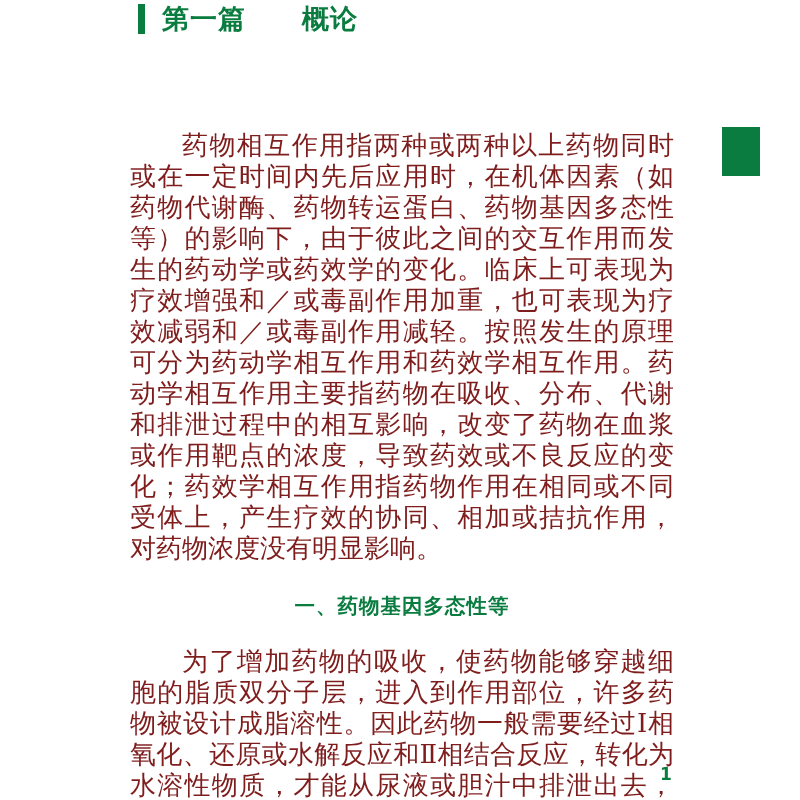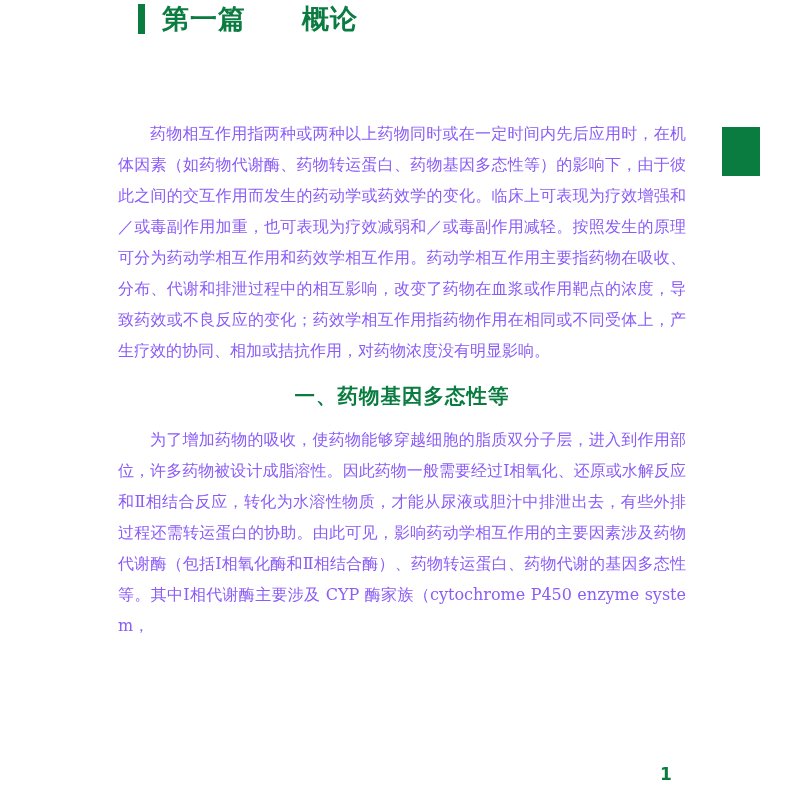--- a/index.html
+++ b/index.html
@@ -61,24 +61,24 @@
 
   
   .body-col {
     position: absolute;
     left: 118px;
     top: 118px;
     width: 568px;
   }
 
   p.para {
-    margin: 0;
-    font-size: 16px;
+    margin: 12px;
+    font-size: 26px;
     line-height: 31px;
-    color: #8b5cf6;
+    color: #7f1d1d;
     text-align: justify;
     text-align-last: left;
     text-justify: inter-ideograph;
     text-indent: 2em;
     letter-spacing: 0px;
     word-break: break-all;
   }
 
   
   h2.section-title {

